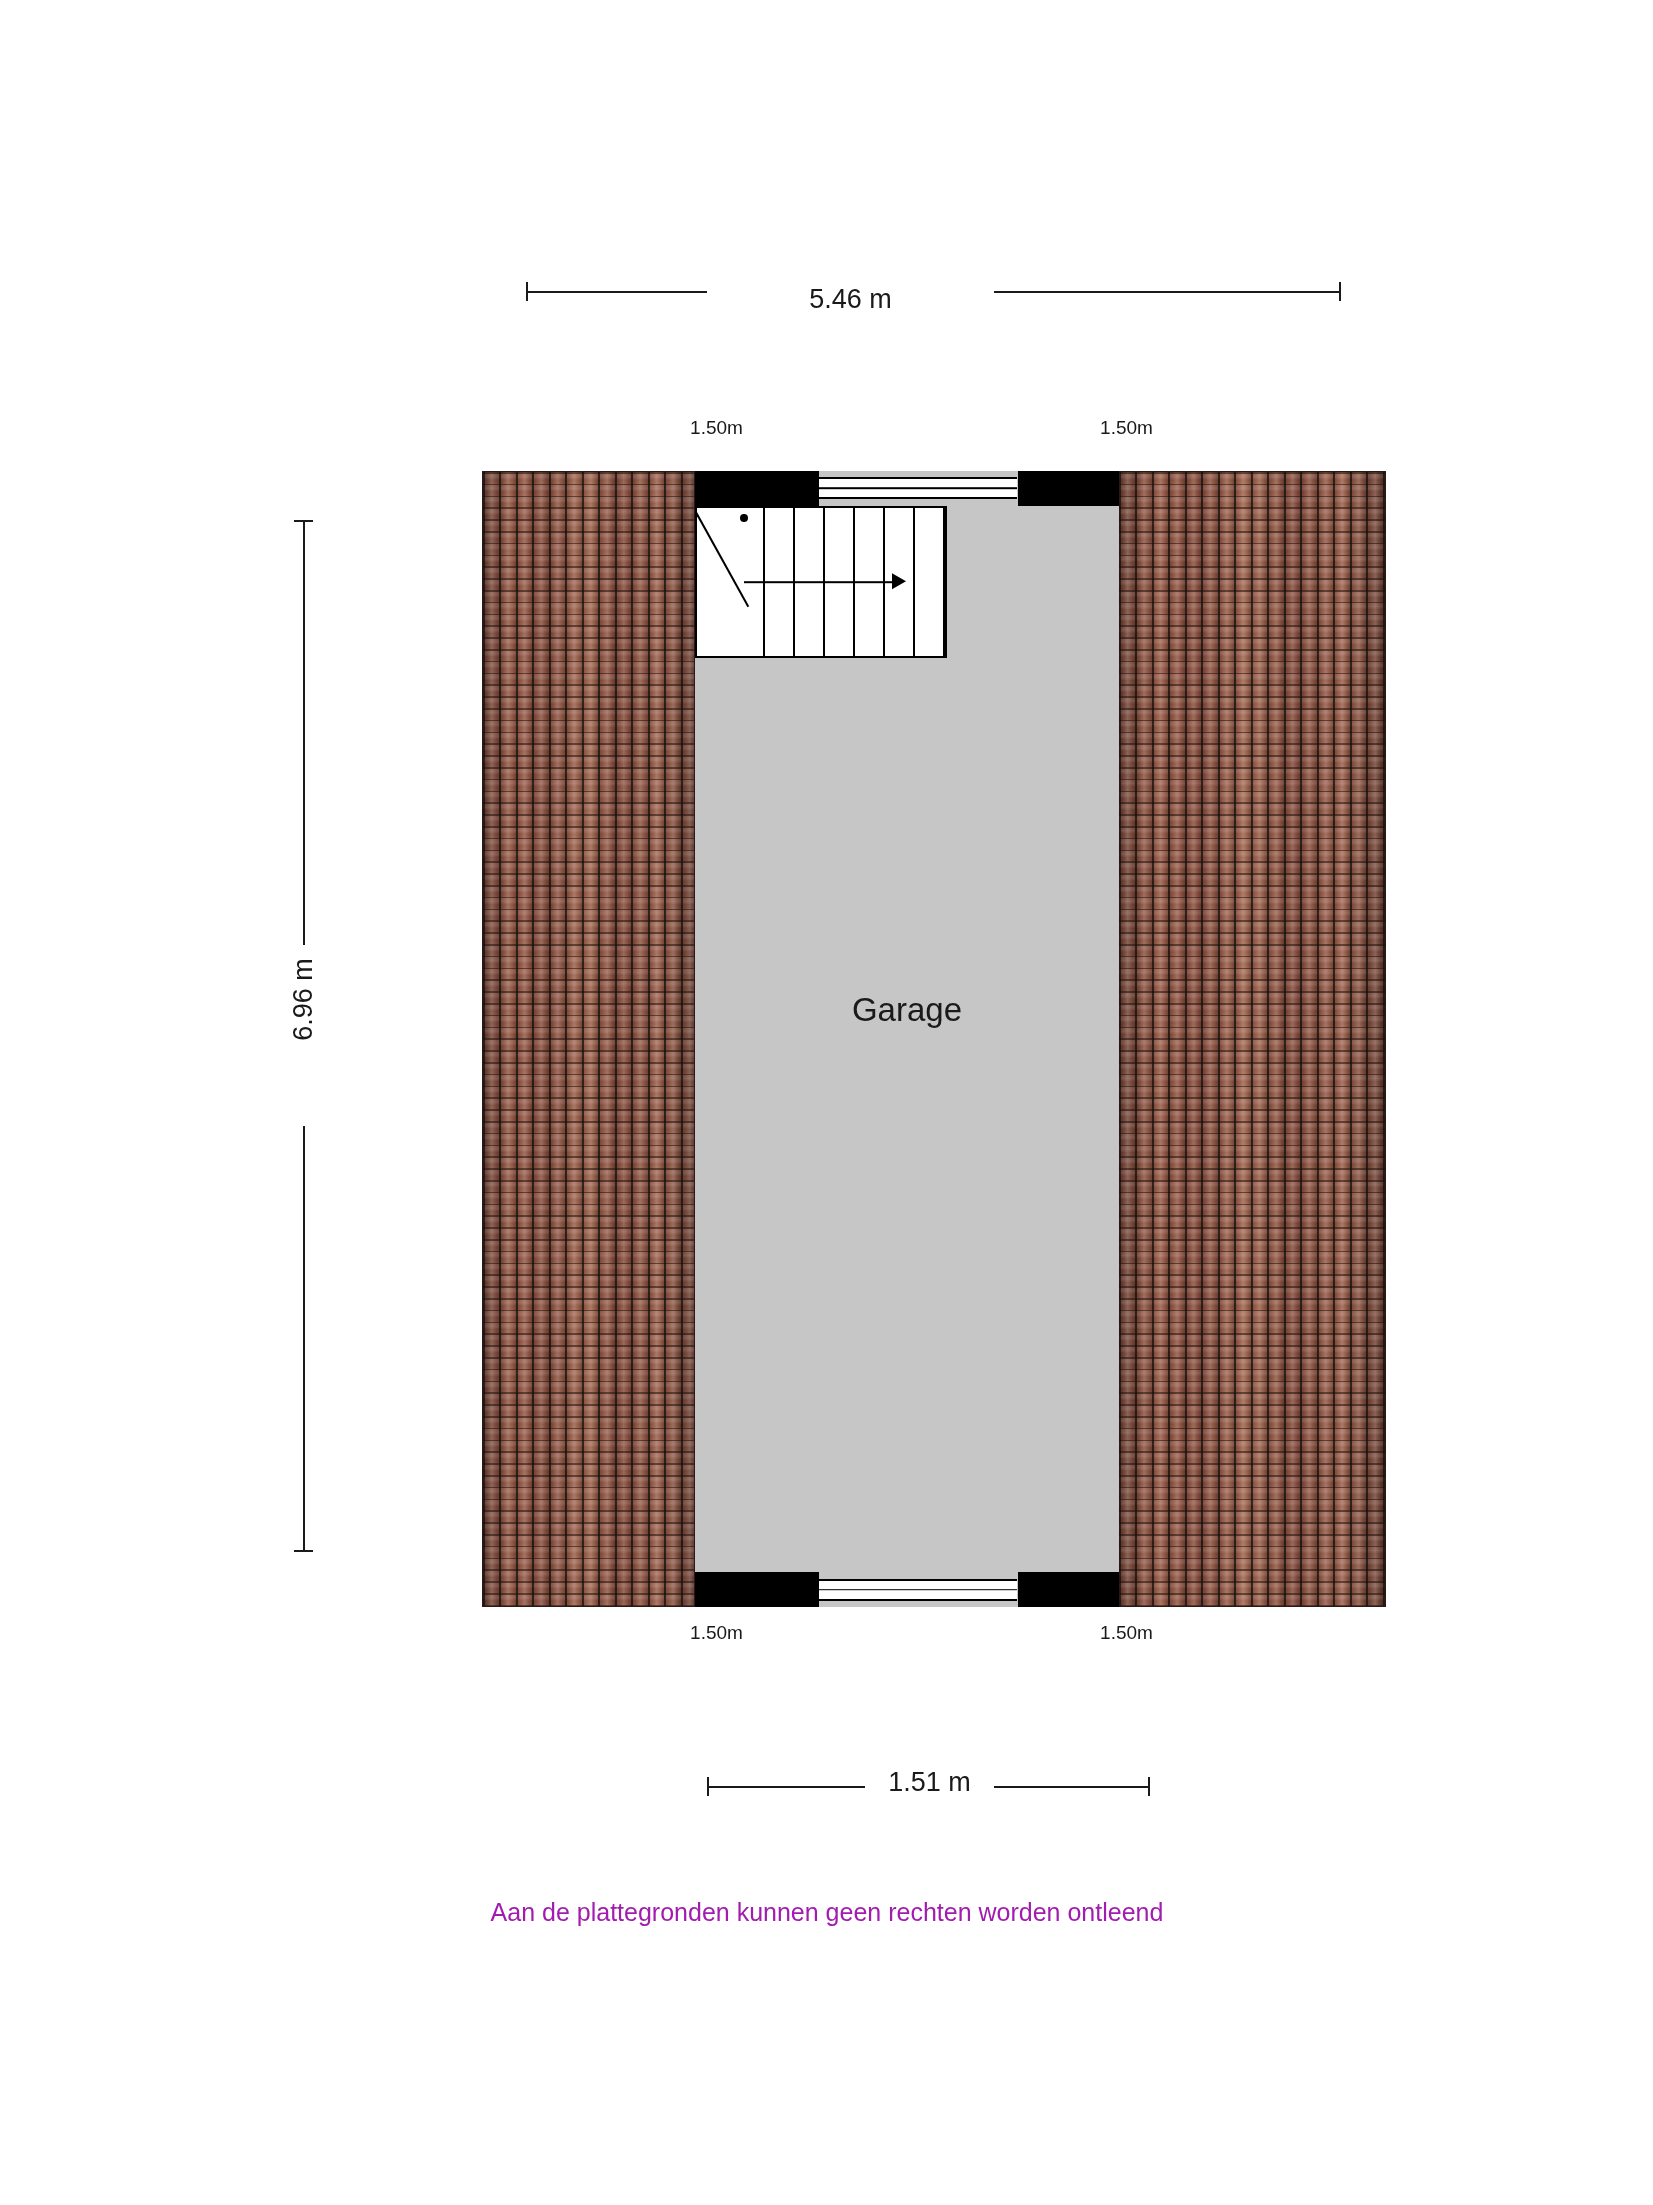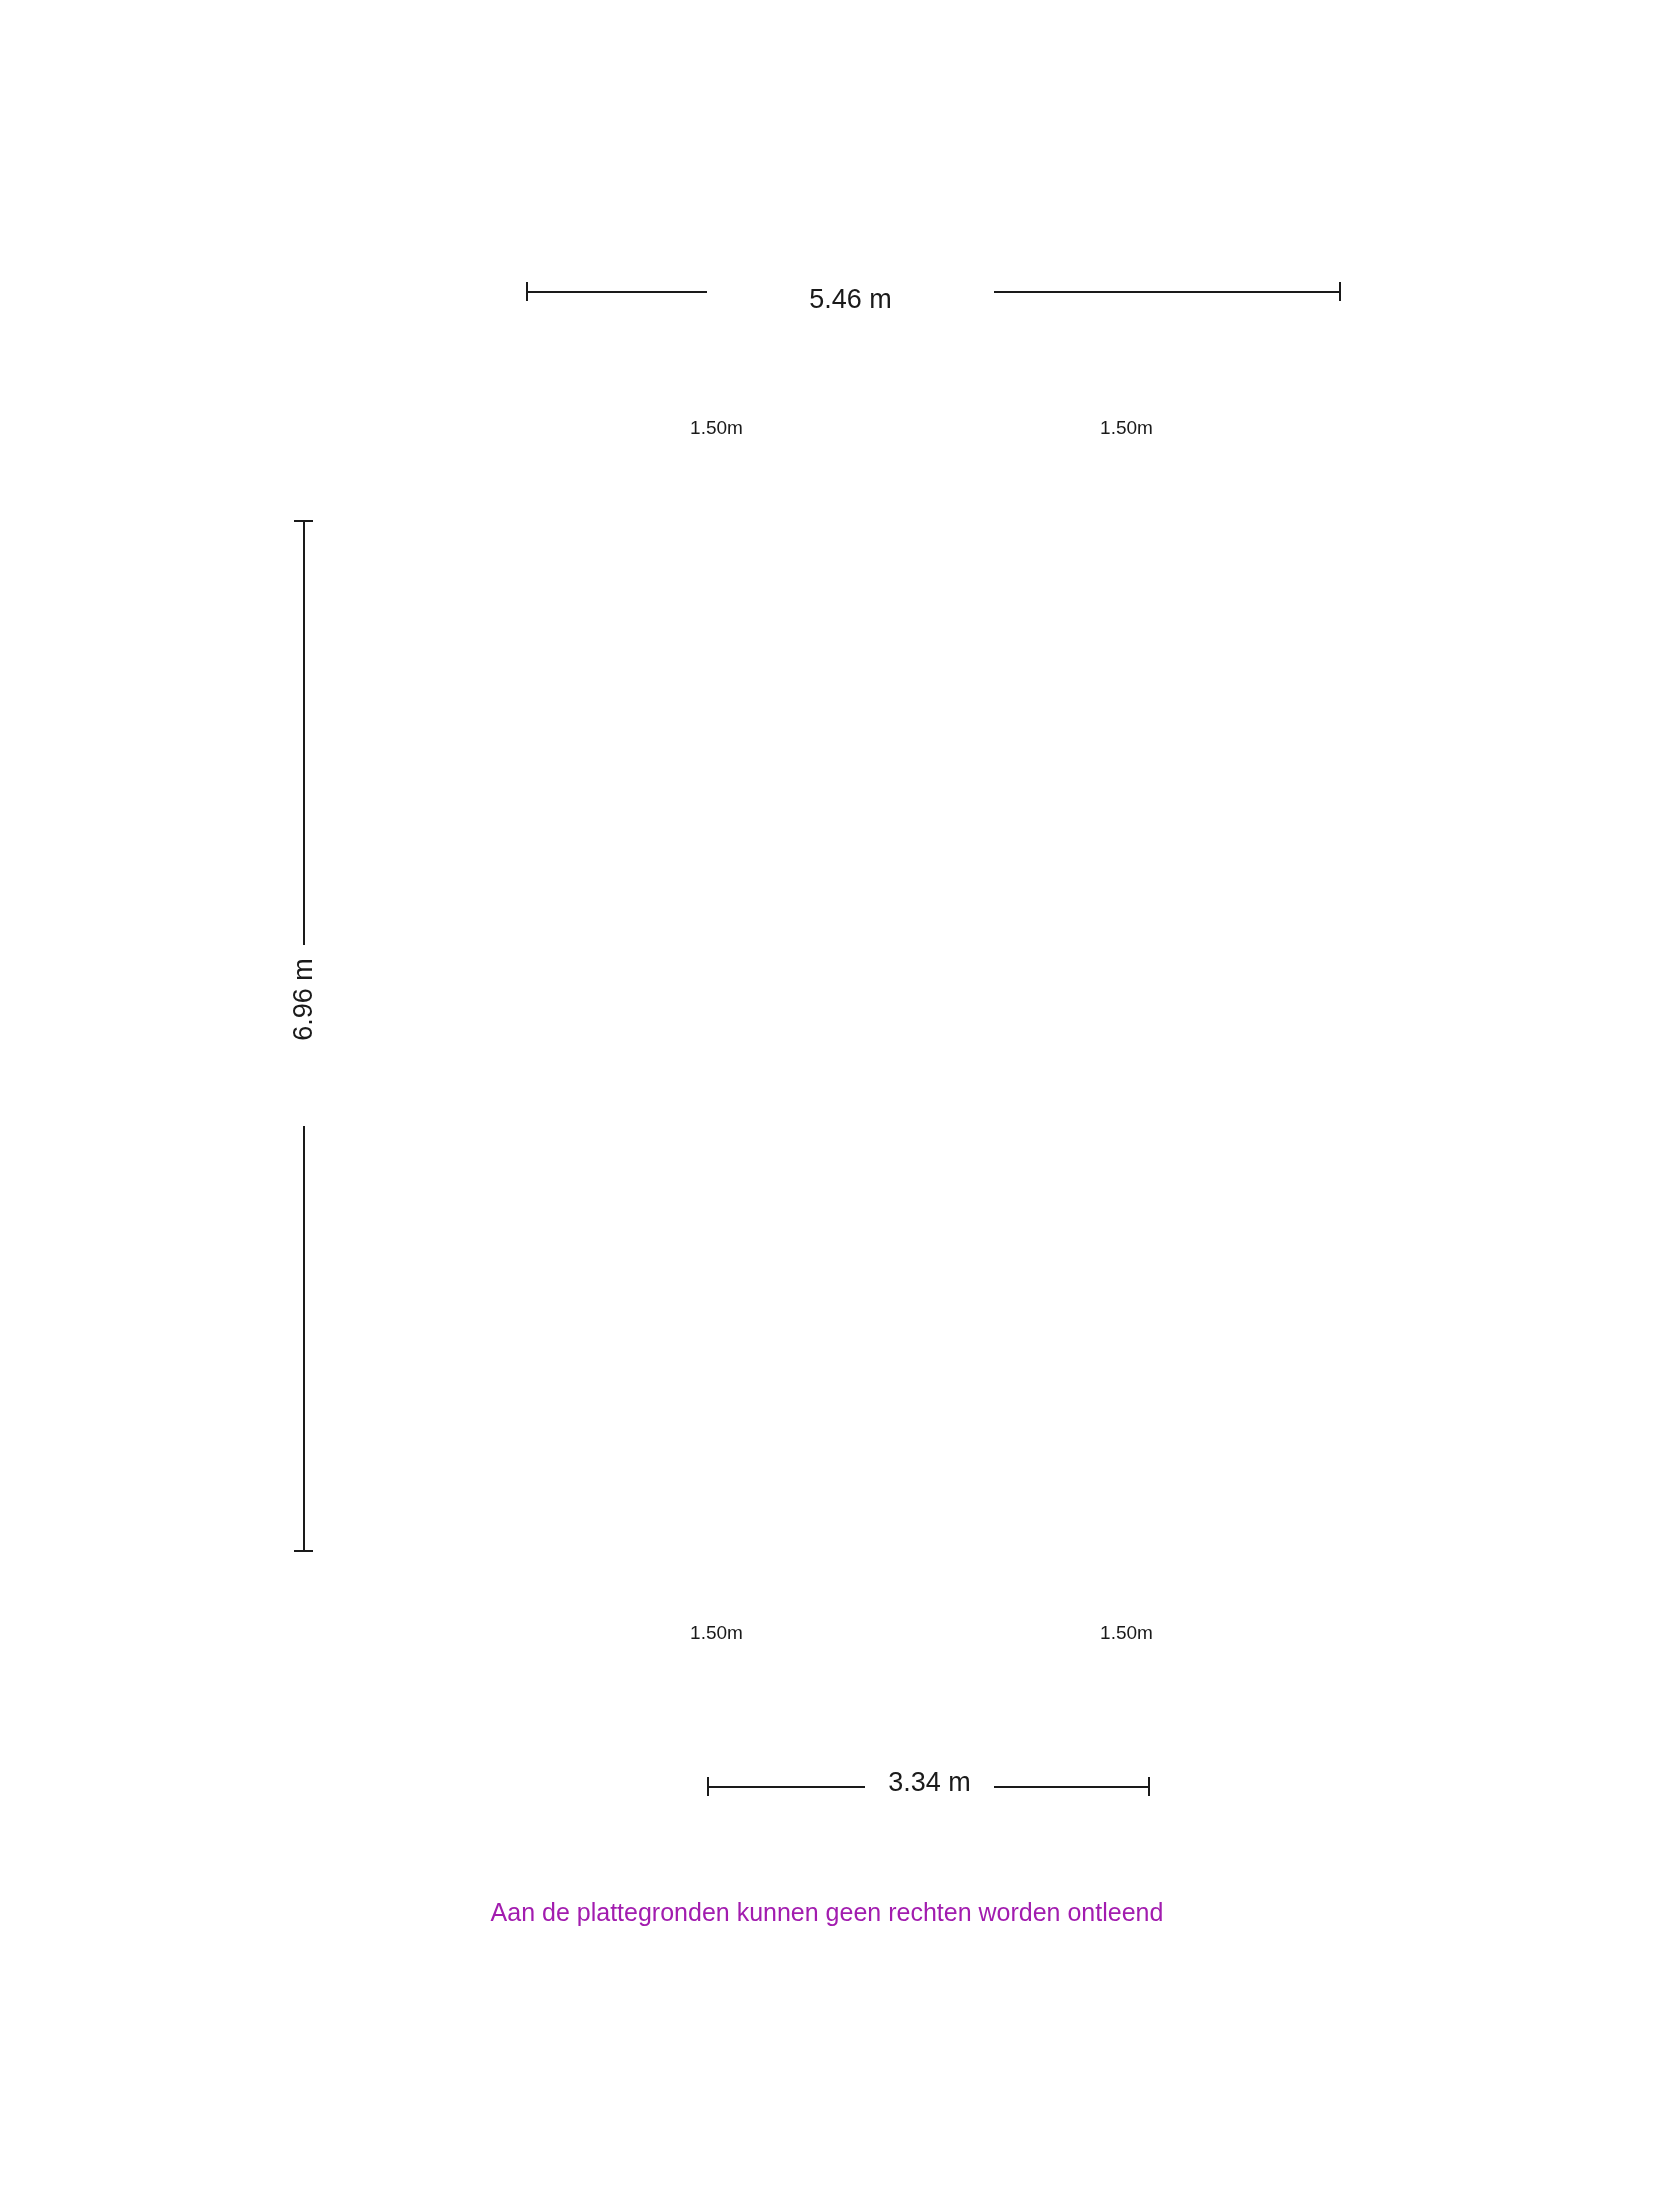--- a/index.html
+++ b/index.html
@@ -298,28 +298,55 @@
 
   <div class="dim-label small" id="lbl-top-left">1.50m</div>
   <div class="dim-label small" id="lbl-top-right">1.50m</div>
 
   <div class="dim-line-v" id="dim-left-line-top"></div>
   <div class="dim-line-v" id="dim-left-line-bot"></div>
   <div class="tick-h" id="dim-left-tick-t"></div>
   <div class="tick-h" id="dim-left-tick-b"></div>
   <div class="dim-label" id="dim-left-label">6.96 m</div>
 
+  <div class="building">
+
+    <div class="roof left"></div>
+    <div class="roof right"></div>
+
+    <div class="room">
+
+      <div id="room-label">Garage</div>
+    </div>
+
+    <div class="wall" id="wall-top-left"></div>
+    <div class="wall" id="wall-top-right"></div>
+    <div class="wall" id="wall-bot-left"></div>
+    <div class="wall" id="wall-bot-right"></div>
+
+    <div class="opening" id="opening-top"></div>
+    <div class="opening" id="opening-bot"></div>
+
+    <div class="stair">
+      <div class="stair-treads"></div>
+      <div class="stair-diag"></div>
+      <div class="stair-start-dot"></div>
+      <div class="stair-arrow-line"></div>
+      <div class="stair-arrow-head"></div>
+    </div>
+
+  </div>
 
   <div class="dim-label small" id="lbl-bot-left">1.50m</div>
   <div class="dim-label small" id="lbl-bot-right">1.50m</div>
 
   <div class="dim-line-h" id="dim-bot-line-left"></div>
   <div class="dim-line-h" id="dim-bot-line-right"></div>
   <div class="tick-v" id="dim-bot-tick-l"></div>
   <div class="tick-v" id="dim-bot-tick-r"></div>
-  <div class="dim-label" id="dim-bot-label">3.34 m</div>
+  <div class="dim-label" id="dim-bot-label">1.51 m</div>
 
   <div class="footer">
     <div>Aan de plattegronden kunnen geen rechten worden ontleend</div>
   </div>
 
 </div>
 
 
 </body></html>

